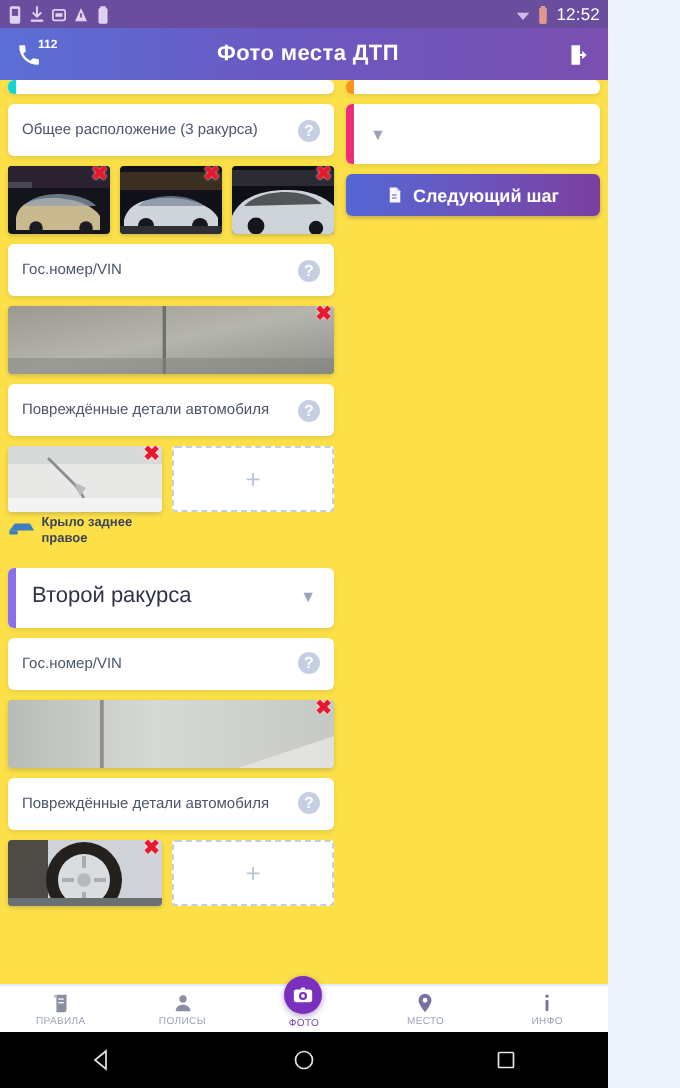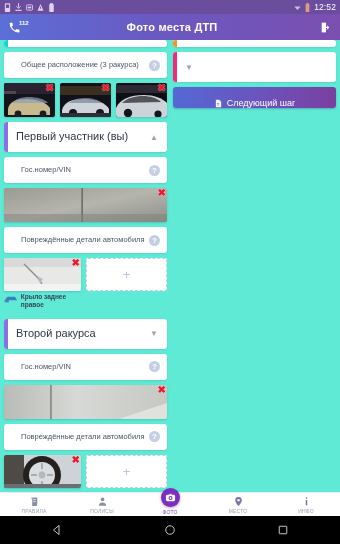--- a/index.html
+++ b/index.html
@@ -2,21 +2,21 @@
 <html><head>
 <meta charset="utf-8">
 <style>
   * { box-sizing: border-box; margin: 0; padding: 0; }
   html, body {
     width: 340px; height: 544px;
     font-family: "Liberation Sans", sans-serif;
     background: #eef4fb;
     overflow: hidden;
   }
-  #app { position: relative; width: 340px; height: 544px; background: #5eead4; }
+  #app { position: relative; width: 304px; height: 544px; background: #fde047; }
 
   
   .statusbar {
     height: 14px; background: #6b4d9e;
     display: flex; align-items: center; padding: 0 4px;
     color: #e8def7;
   }
   .sb-left { display: flex; align-items: center; gap: 4px; flex: 1; }
   .sb-right { display: flex; align-items: center; gap: 3px; }
   .sb-ico { width: 7px; height: 9px; display:block; opacity: .92; }
@@ -60,21 +60,21 @@
   }
   .card.acc-cyan::before   { background: #12d6d6; }
   .card.acc-orange::before { background: #f7941e; }
   .card.acc-violet::before { background: #8a6fe8; }
   .card.acc-pink::before   { background: #ef2b7b; }
 
   .clipped-top { height: 7px; }
 
   .field {
     display: flex; align-items: center; justify-content: space-between;
-    padding: 7px 7px 7px 17px; min-height: 26px;
+    padding: 7px 7px 7px 7px; min-height: 26px;
   }
   .field-label { font-size: 7.5px; color: #4a5568; line-height: 1.25; }
   .field-label.big { font-size: 11px; color: #2d3748; }
   .help {
     width: 11px; height: 11px; border-radius: 50%;
     background: #c4cfe3; color: #fff; font-size: 8px; font-weight: 700;
     display: flex; align-items: center; justify-content: center; flex: 0 0 auto;
   }
   .chev { color: #9aa5b8; font-size: 8px; padding-right: 2px; }
 
@@ -103,22 +103,22 @@
     background: #fff; display: flex; align-items: center; justify-content: center;
     color: #b9c5d8; font-size: 13px; font-weight: 300;
   }
   .part-tag { display: flex; align-items: flex-start; gap: 3px; padding-top: 2px; }
   .part-tag-label { font-size: 6.5px; color: #3a4458; line-height: 1.2; font-weight: 600; }
 
   
   .btn-next {
     background: linear-gradient(90deg, #5468d6 0%, #6a55bd 50%, #7b3fa0 100%);
     color: #fff; border: none; border-radius: 3px;
-    height: 21px; display: flex; align-items: flex-end; justify-content: center;
-    gap: 4px; font-size: 9px; font-weight: 400; width: 100%;
+    height: 21px; display: flex; align-items: center; justify-content: center;
+    gap: 4px; font-size: 9px; font-weight: 700; width: 100%;
     box-shadow: 0 1px 2px rgba(60,40,120,.3);
   }
 
   
   .bottomnav {
     position: absolute; left: 0; right: 0; bottom: 28px; height: 24px;
     background: #fff; border-top: 1px solid #e6ecf4;
     display: flex; align-items: center;
   }
   .navitem {
@@ -240,26 +240,20 @@
             <rect y="2" width="51" height="8" fill="#2c2a33"></rect>
             <path d="M0 25c4-9 14-13 28-13 10 0 18 3 23 8v14H0z" fill="#ced3d9"></path>
             <path d="M6 20c5-5 13-7 21-7 7 0 14 2 18 6z" fill="#869descr" opacity=".6"></path>
             <circle cx="12" cy="30" r="4.2" fill="#15151b"></circle>
               <circle cx="42" cy="31" r="3.6" fill="#15151b"></circle>
           </svg>
           <span class="x-del">✖</span>
         </div>
       </div>
 
-      <div class="card accent acc-violet">
-        <div class="field select">
-          <span class="field-label big">Первый участник (вы)</span>
-          <span class="chev">▲</span>
-        </div>
-      </div>
 
       <div class="card">
         <div class="field">
           <span class="field-label">Гос.номер/VIN</span>
           <span class="help">?</span>
         </div>
       </div>
 
       <div class="thumb wide">
         <svg class="ph" viewBox="0 0 156 34" preserveAspectRatio="none">

